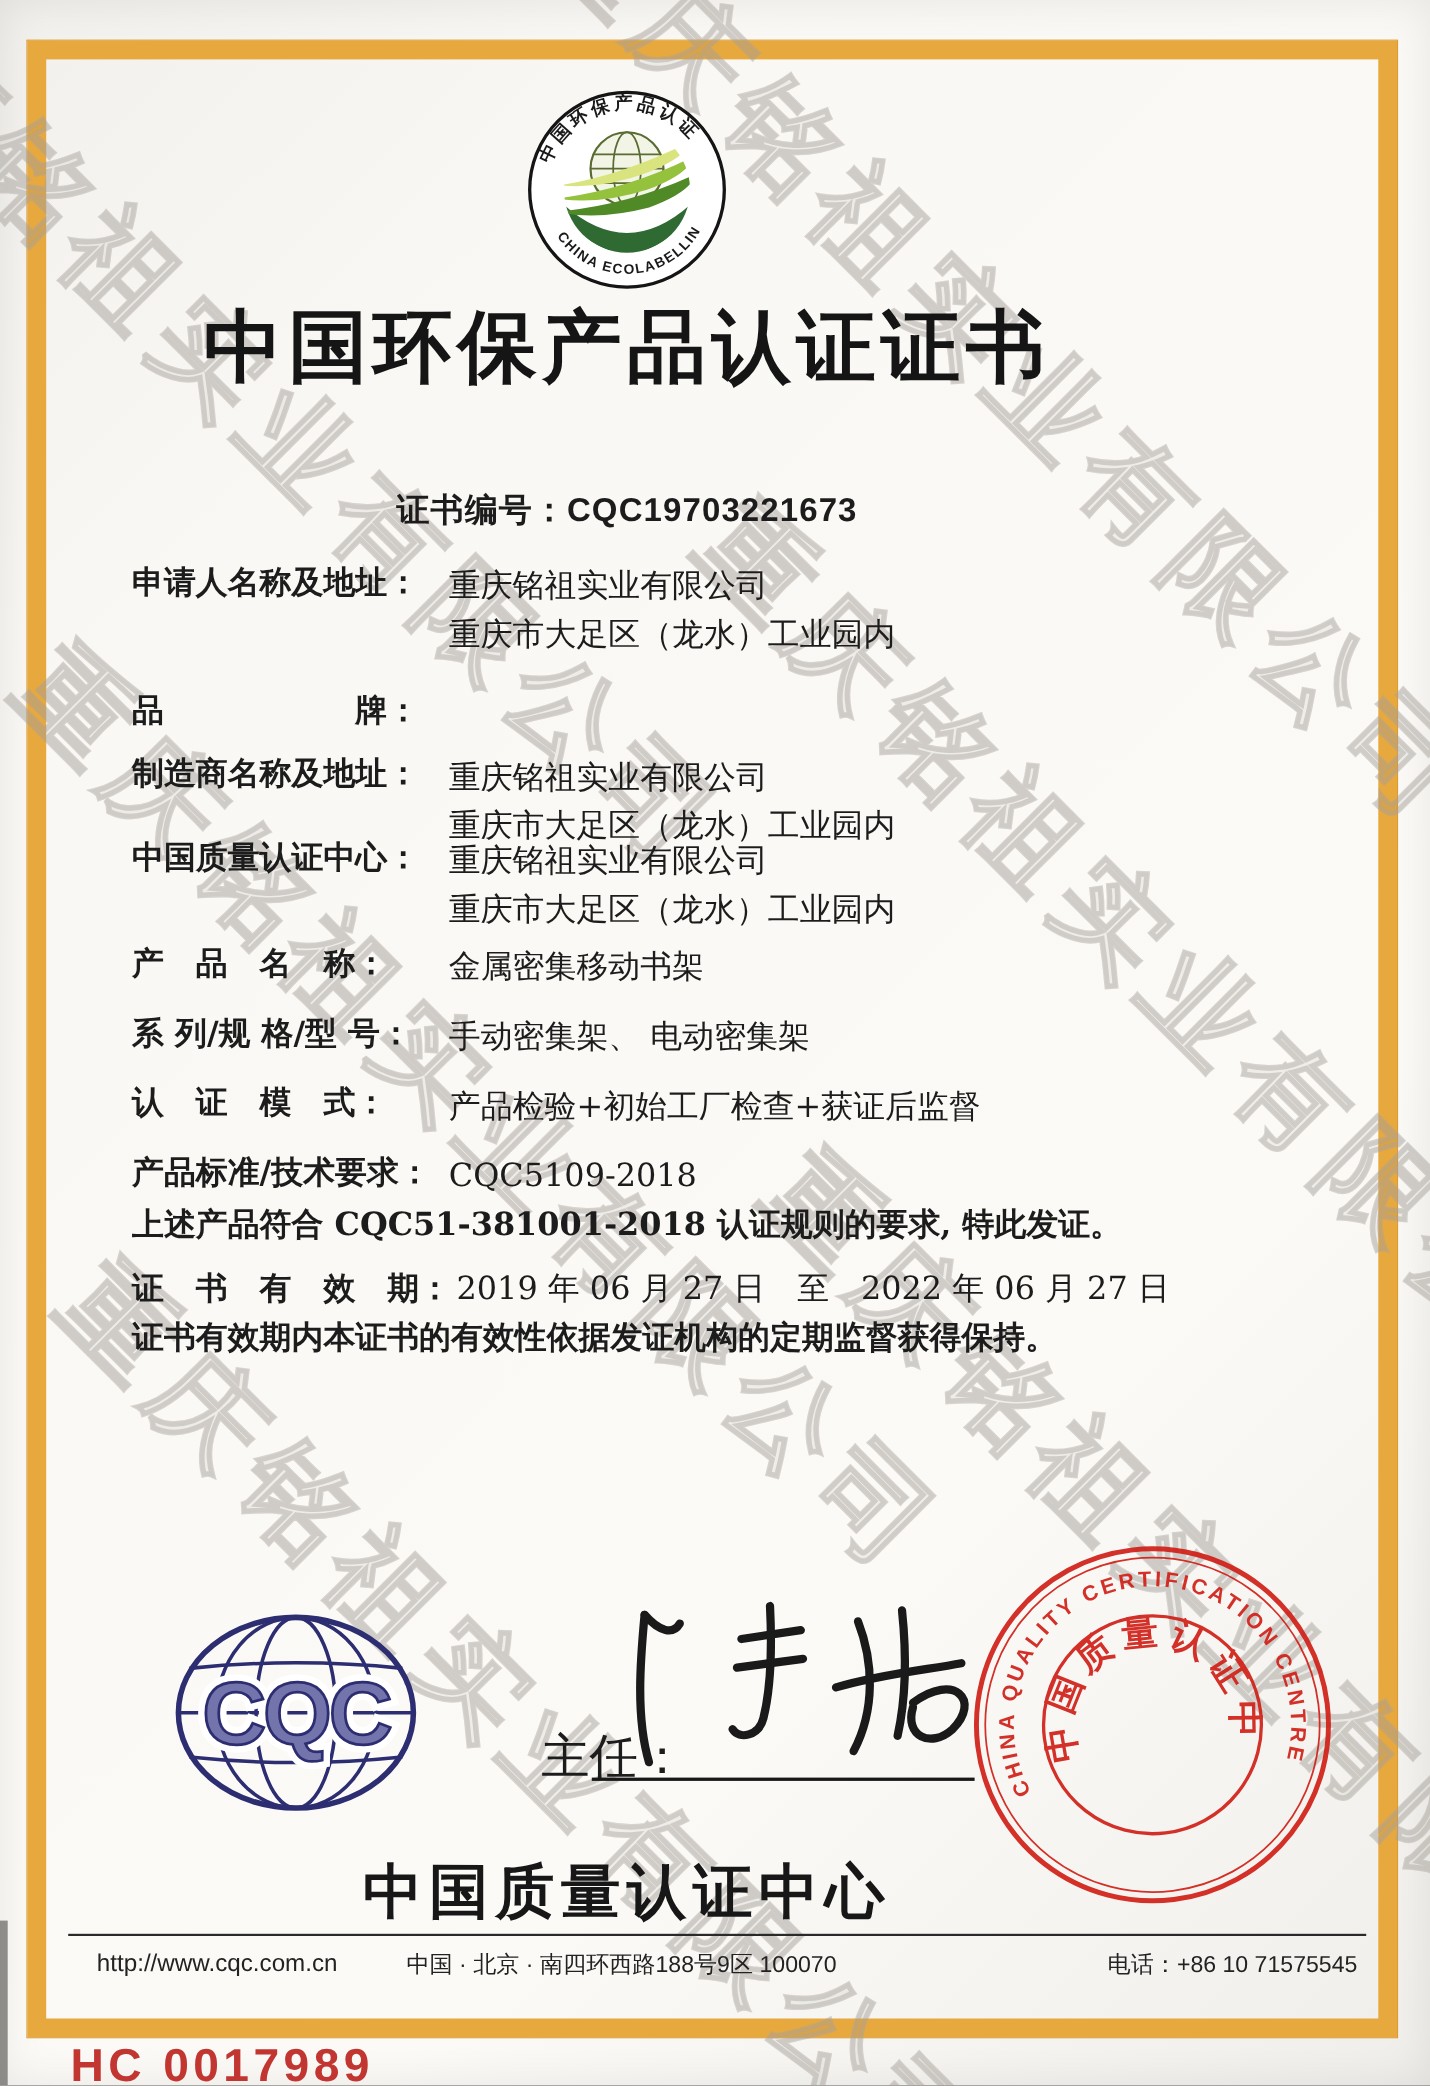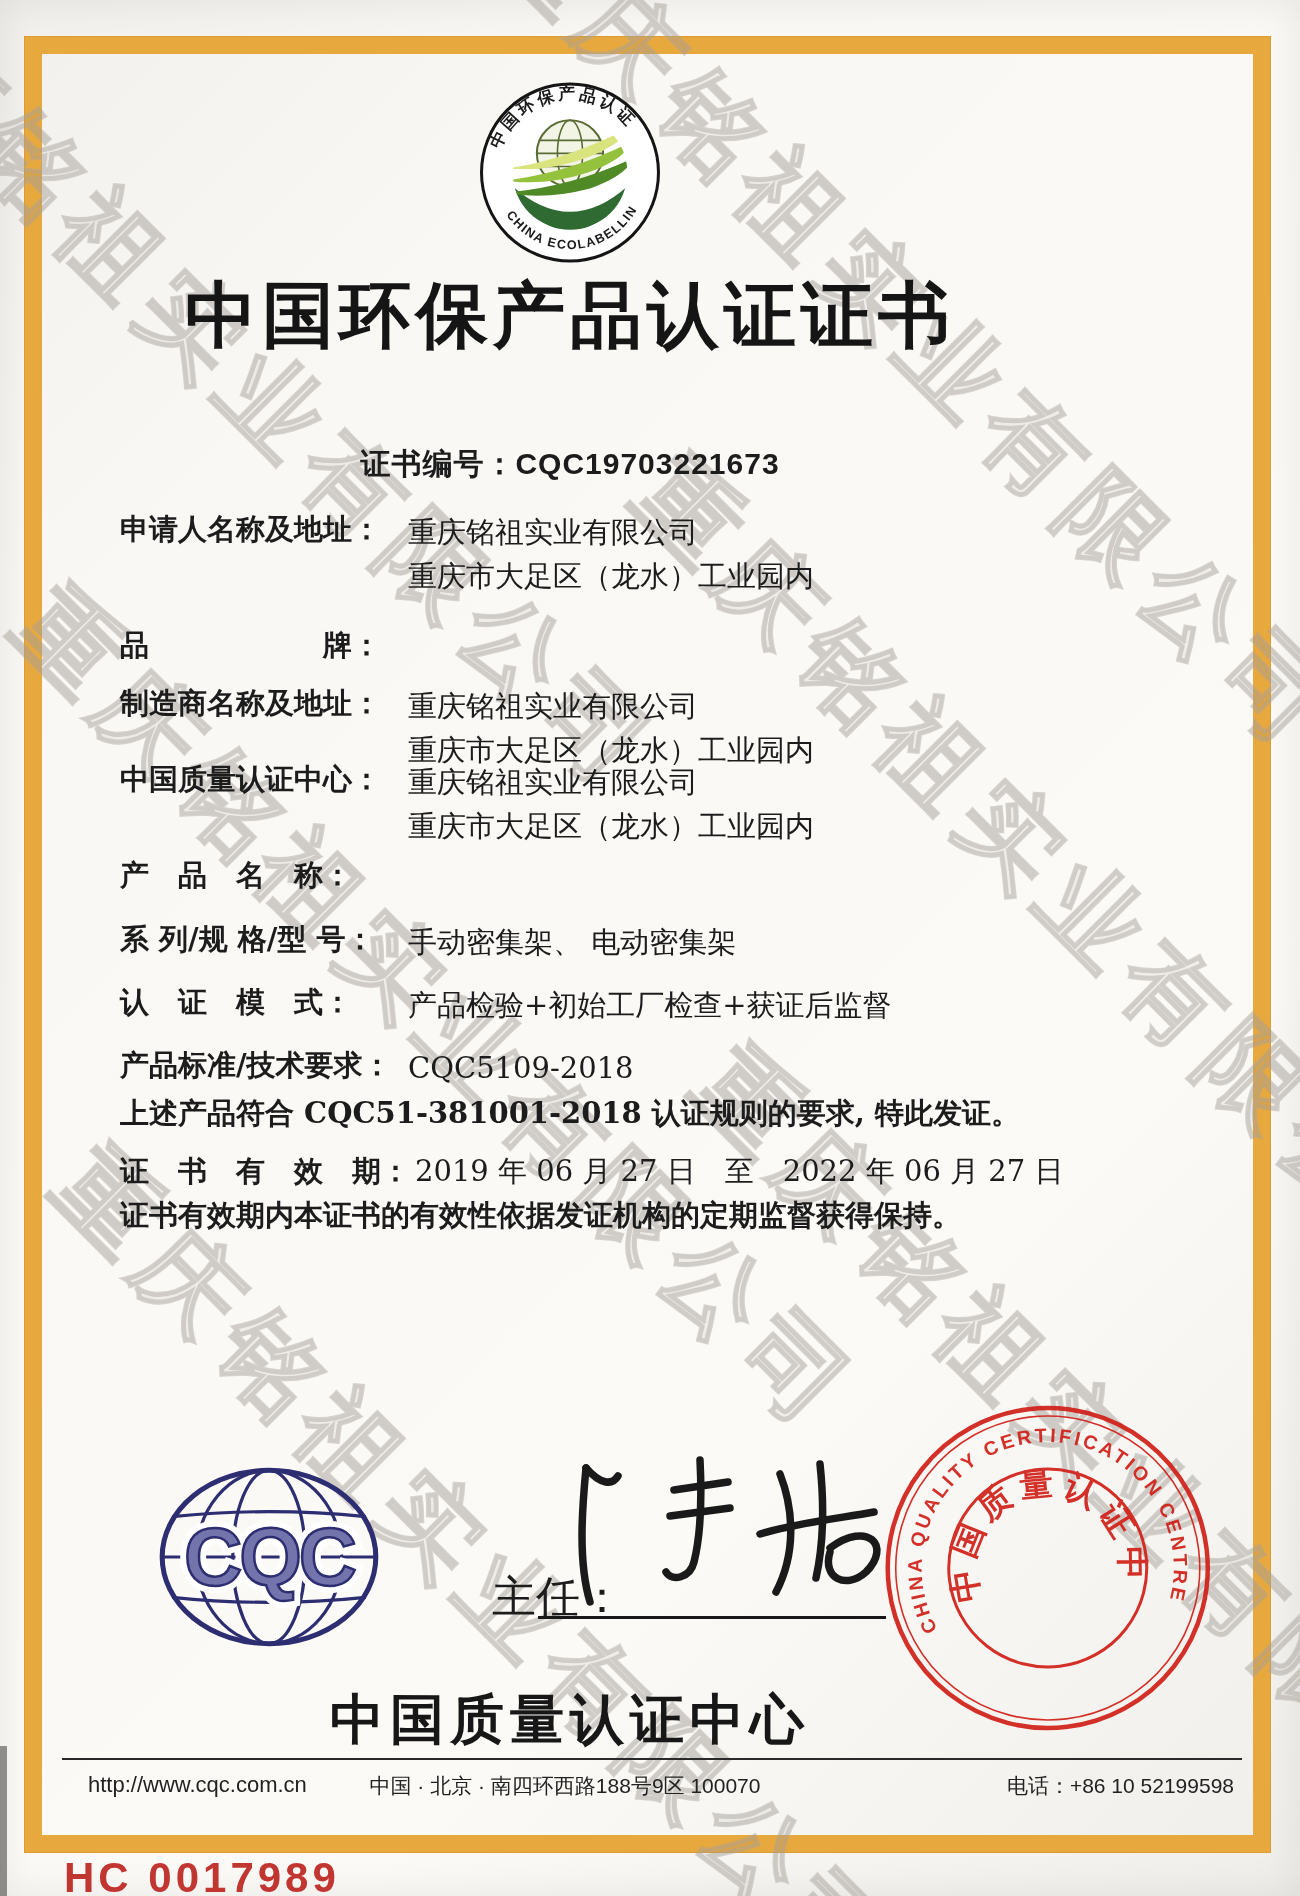--- a/index.html
+++ b/index.html
@@ -129,20 +129,23 @@
     </div>
     <div class="row f3">
       <span class="flabel">中国质量认证中心：</span>
       <span class="fvalue">
         <span class="vline">重庆铭祖实业有限公司</span>
         <span class="vline">重庆市大足区（龙水）工业园内</span>
       </span>
     </div>
     <div class="row f4">
       <span class="flabel">产　品　名　称：</span>
+      <span class="fvalue">
+        <span class="vline">金属密集移动书架</span>
+      </span>
     </div>
     <div class="row f6">
       <span class="flabel">认　证　模　式：</span>
       <span class="fvalue">
         <span class="vline">产品检验+初始工厂检查+获证后监督</span>
       </span>
     </div>
     <div class="row f5">
       <span class="flabel">系 列/规 格/型 号：</span>
       <span class="fvalue">
@@ -211,18 +214,18 @@
           <textPath href="#stampInner" startOffset="2">中国质量认证中心</textPath>
         </text>
       </svg>
     </div>
 
     <div class="cx issuer-title">中国质量认证中心</div>
 
     <div class="rule"></div>
     <div class="foot foot-web">http://www.cqc.com.cn</div>
     <div class="foot foot-addr">中国 · 北京 · 南四环西路188号9区  100070</div>
-    <div class="foot foot-phone">电话：+86 10 52199598</div>
+    <div class="foot foot-phone">电话：+86 10 71575545</div>
 
     <div class="serial">HC 0017989</div>
     <div class="photo-edge"></div>
   </div>
 </div>
 
 </body></html>

